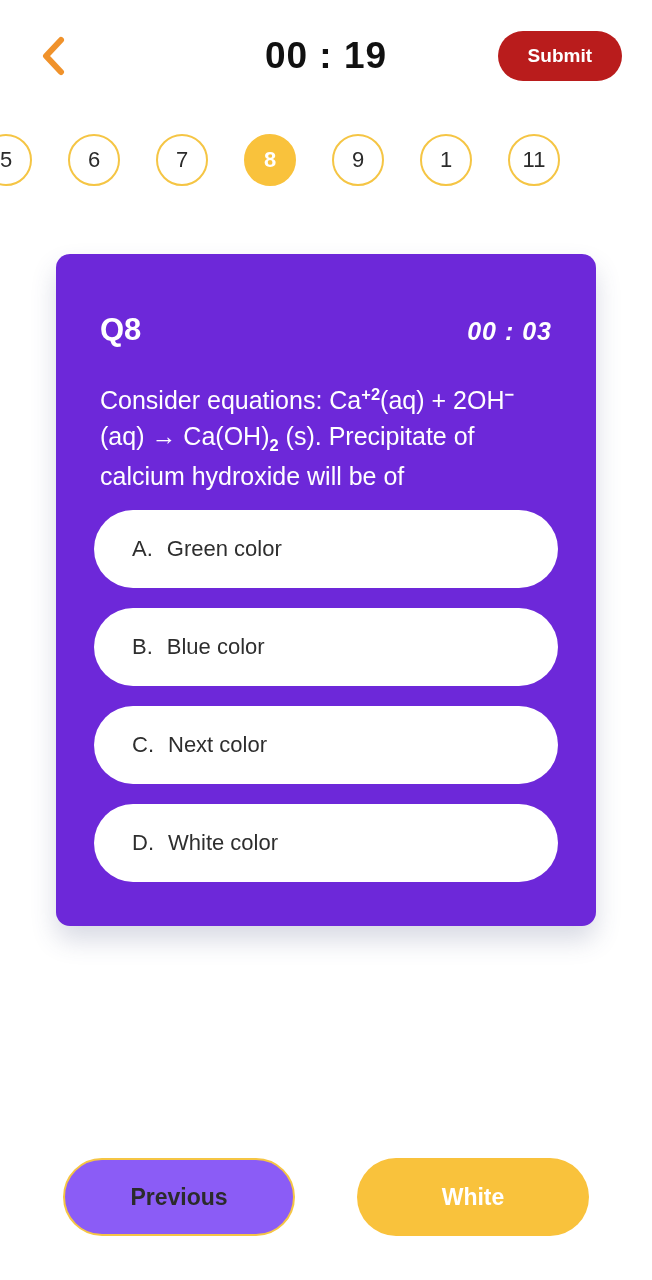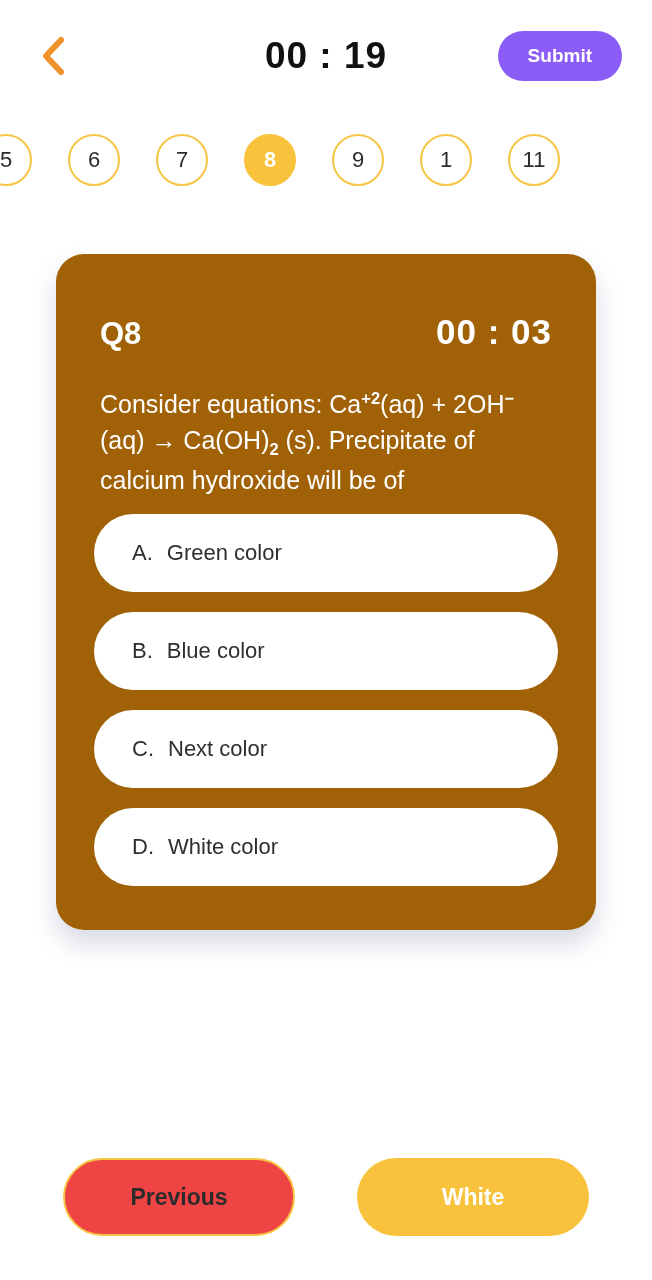--- a/index.html
+++ b/index.html
@@ -51,21 +51,21 @@
     text-align: center;
     font-size: 37px;
     font-weight: bold;
     color: #111111;
     letter-spacing: 1px;
     pointer-events: none;
   }
 
   .submit-btn {
     margin-left: auto;
-    background: #8b5cf6;
+    background: #b91c1c;
     color: #ffffff;
     border: none;
     border-radius: 26px;
     padding: 14px 30px;
     font-size: 19px;
     font-weight: bold;
     font-family: "Liberation Sans", sans-serif;
     cursor: pointer;
     z-index: 2;
     text-align: right;
@@ -110,22 +110,22 @@
   
   .card-wrap {
     flex: 1 1 auto;
     display: flex;
     justify-content: center;
     padding-top: 46px;
   }
 
   .card {
     width: 540px;
-    background: #a16207;
-    border-radius: 28px;
+    background: #6d28d9;
+    border-radius: 14px;
     padding: 58px 38px 44px 38px;
     box-shadow: 0 14px 26px rgba(60, 70, 120, 0.20);
     align-self: flex-start;
   }
 
   .card-head {
     display: flex;
     align-items: baseline;
     justify-content: space-between;
     margin-bottom: 34px;
@@ -133,23 +133,24 @@
   }
 
   .card-qno {
     color: #ffffff;
     font-size: 31px;
     font-weight: bold;
   }
 
   .card-timer {
     color: #ffffff;
-    font-size: 35px;
+    font-size: 25px;
     font-weight: bold;
     letter-spacing: 1px;
+    font-style: italic;
   }
 
   .question-text {
     color: #ffffff;
     font-size: 25px;
     line-height: 1.45;
     padding: 0 6px;
     margin-bottom: 16px;
     font-weight: 400;
   }
@@ -193,21 +194,21 @@
     align-items: center;
     justify-content: center;
     gap: 62px;
     padding-bottom: 26px;
   }
 
   .btn-prev {
     width: 232px;
     height: 78px;
     border-radius: 40px;
-    background: #ef4444;
+    background: #8b5cf6;
     border: 2px solid #f5c544;
     color: #2b2b2b;
     font-size: 23px;
     font-weight: bold;
     cursor: pointer;
     font-family: "Liberation Sans", sans-serif;
   }
 
   .btn-next {
     width: 232px;

